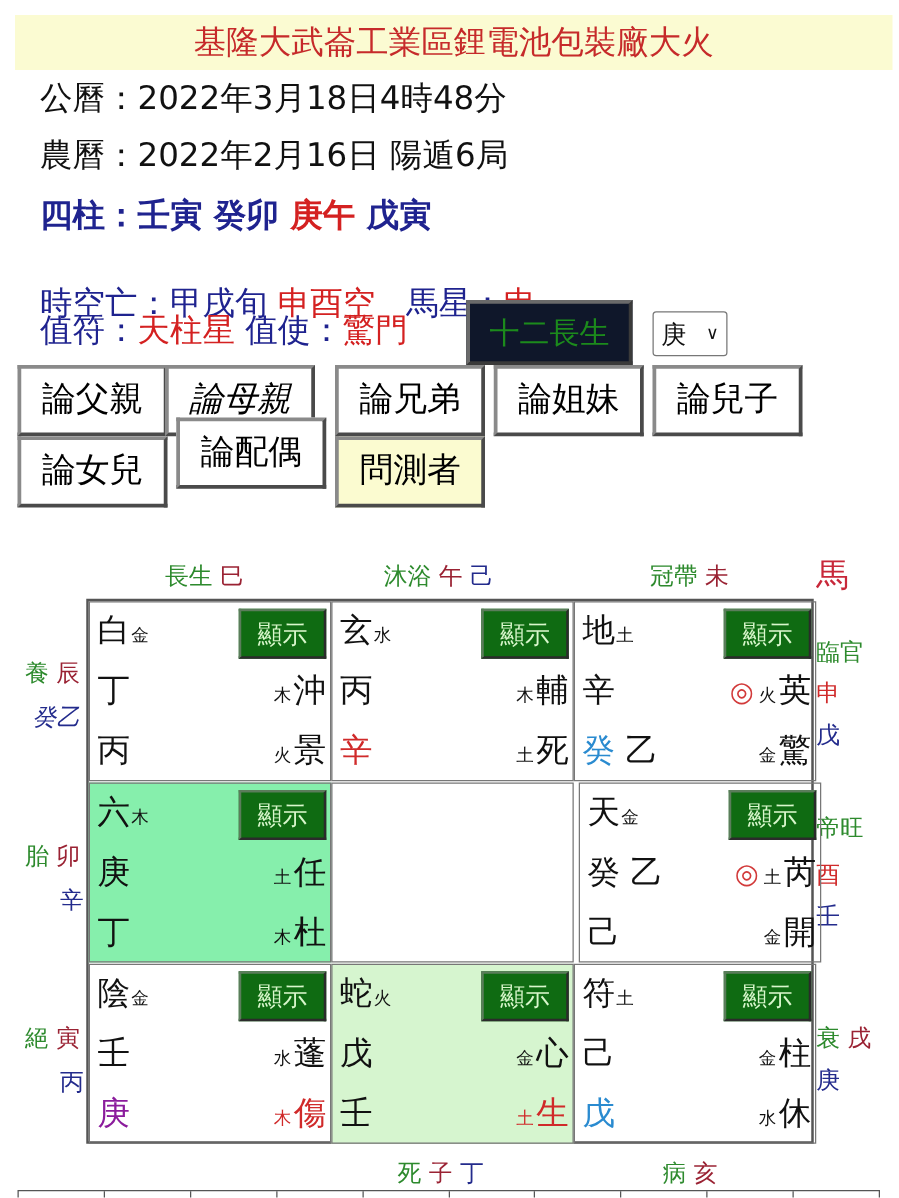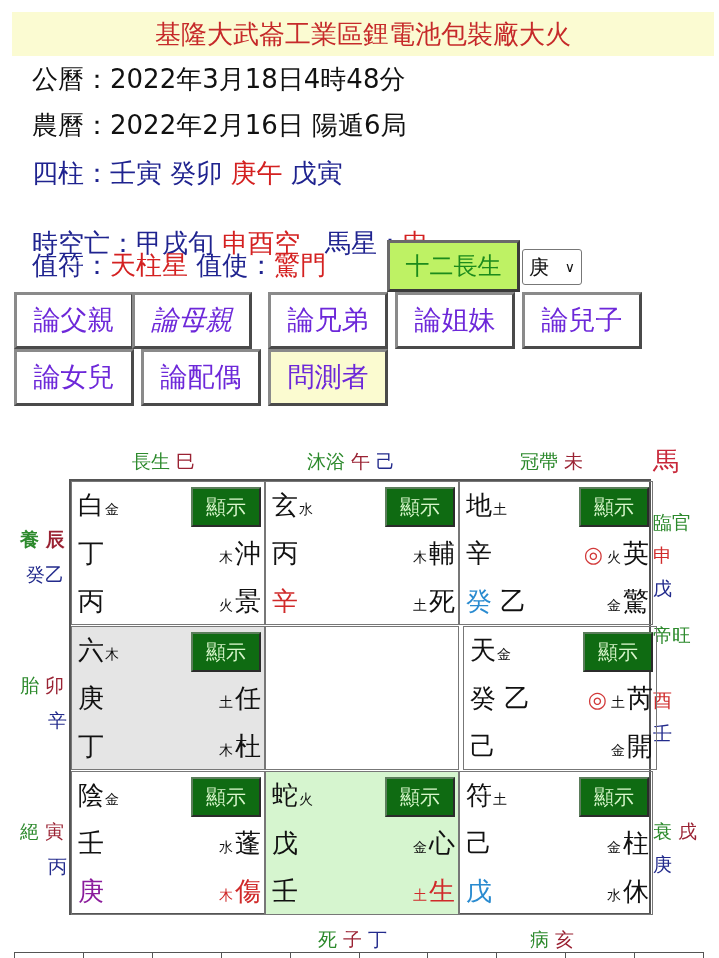--- a/index.html
+++ b/index.html
@@ -11,58 +11,58 @@
     background: #fbfbd2; text-align: center;
     color: #c62a2a; font-size: 26px; line-height: 44px; letter-spacing: 0px;
   }
   .info-line { position: absolute; left: 32px; font-size: 26px; line-height: 34px; white-space: nowrap; }
   .blue { color: #1f238f; }
   .red { color: #d42121; }
   .black { color: #111; }
 
   #line1 { top: 62px; }
   #line2 { top: 108px; }
-  #line3 { top: 156px; }
+  #line3 { top: 156px; font-weight: bold; }
   #line4 { top: 202px; margin-top: 24px; }
   #line5 { top: 248px; }
 
   .btn-12 {
-    position: absolute; left: 387px; top: 240px; width: 133px; height: 52px;
-    background: #bef264; border: 3px solid #3a3a3a; border-top-color: #6a6a6a; border-left-color: #6a6a6a;
+    position: absolute; left: 373px; top: 240px; width: 133px; height: 52px;
+    background: #0f172a; border: 3px solid #3a3a3a; border-top-color: #6a6a6a; border-left-color: #6a6a6a;
     color: #1c8b1c; font-size: 24px; line-height: 46px; text-align: center;
   }
   .select-box {
     position: absolute; left: 522px; top: 249px; width: 60px; height: 36px;
     border: 1px solid #777; border-radius: 3px; background: #fff;
     font-size: 20px; line-height: 34px; padding-left: 6px;
   }
   .select-box .chev { font-size: 14px; position: absolute; right: 6px; top: 0; }
 
   .rel-btn {
     position: absolute; width: 120px; height: 57px;
     background: #fff; border: 3px solid #4a4a4a; border-top-color: #8a8a8a; border-left-color: #8a8a8a;
-    font-size: 27px; line-height: 50px; text-align: center; color: #6d28d9;
+    font-size: 27px; line-height: 50px; text-align: center; color: #000000;
   }
   .rel-btn.active { background: #fbfbd0; }
 
   .side-label { position: absolute; font-size: 19px; line-height: 22px; white-space: nowrap; }
   .g { color: #2d8a2d; }
   .m { color: #9a2233; }
   .b { color: #232b8c; }
   .r { color: #d02a2a; }
 
   .grid {
     position: absolute; left: 69px; top: 479px; width: 582px; height: 436px;
     border: 2px solid #555; background: #fff;
   }
   .cell {
     position: absolute; width: 194px; height: 144px;
     border: 1px solid #777;
   }
-  .cell.yellow { background: #e5e5e5; }
+  .cell.yellow { background: #86efac; }
   .cell.green { background: #d6f5cf; }
   .cell .god { position: absolute; left: 6px; top: 8px; font-size: 26px; line-height: 30px; }
   .cell .god small { font-size: 14px; margin-left: 1px; }
   .cell .show-btn {
     position: absolute; right: 3px; top: 5px; width: 70px; height: 40px;
     background: #0f6b12; border: 2px solid #2b2b2b; border-top-color: #5b7d5b; border-left-color: #5b7d5b;
     color: #d9f7cc; font-size: 20px; line-height: 36px; text-align: center;
   }
   .cell .l2 { position: absolute; left: 6px; top: 56px; font-size: 26px; line-height: 30px; }
   .cell .l3 { position: absolute; left: 6px; top: 104px; font-size: 26px; line-height: 30px; }
@@ -111,61 +111,61 @@
   <span>庚</span>
   <span class="chev">∨</span>
 </div>
 
 <div class="rel-btn" style="left:14px; top:292px;">論父親</div>
 <div class="rel-btn" style="left:132px; top:292px;font-style:italic;">論母親</div>
 <div class="rel-btn" style="left:268px; top:292px;text-align:center;">論兄弟</div>
 <div class="rel-btn" style="left:395px; top:292px;">論姐妹</div>
 <div class="rel-btn" style="left:522px; top:292px;">論兒子</div>
 <div class="rel-btn" style="left:14px; top:349px;">論女兒</div>
-<div class="rel-btn" style="left:141px; top:349px;">論配偶</div>
+<div class="rel-btn" style="left:141px; top:334px;">論配偶</div>
 <div class="rel-btn active" style="left:268px; top:349px;">問測者</div>
 
 <div class="side-label" style="left:132px; top:450px;">
   <span class="g">長生</span>
   <span class="m">巳</span>
 </div>
 <div class="side-label" style="left:307px; top:450px;">
   <span class="g">沐浴</span>
   <span class="m">午</span>
   <span class="b">己</span>
 </div>
 <div class="side-label" style="left:520px; top:450px;">
   <span class="g">冠帶</span>
   <span class="m">未</span>
 </div>
 <div class="side-label r" style="left:653px; top:446px; font-size:26px; line-height:30px; color:#c8283a;">馬</div>
 
-<div class="side-label" style="left:20px; top:528px;font-weight:bold;">
+<div class="side-label" style="left:20px; top:528px;">
   <span class="g">養</span>
   <span class="m">辰</span>
 </div>
-<div class="side-label b" style="left:26px; top:563px;">癸乙</div>
+<div class="side-label b" style="left:26px; top:563px;font-style:italic;">癸乙</div>
 
 <div class="side-label" style="left:20px; top:674px;">
   <span class="g">胎</span>
   <span class="m">卯</span>
 </div>
 <div class="side-label b" style="left:48px; top:709px;">辛</div>
 
 <div class="side-label" style="left:20px; top:820px;">
   <span class="g">絕</span>
   <span class="m">寅</span>
 </div>
 <div class="side-label b" style="left:48px; top:855px;">丙</div>
 
 <div class="side-label g" style="left:653px; top:511px;">臨官</div>
 <div class="side-label r" style="left:653px; top:544px;">申</div>
 <div class="side-label b" style="left:653px; top:577px;">戊</div>
 
-<div class="side-label g" style="left:653px; top:624px;">帝旺</div>
+<div class="side-label g" style="left:653px; top:652px;">帝旺</div>
 <div class="side-label r" style="left:653px; top:689px;">酉</div>
 <div class="side-label b" style="left:653px; top:722px;">壬</div>
 
 <div class="side-label" style="left:653px; top:820px;">
   <span class="g">衰</span>
   <span class="m">戌</span>
 </div>
 <div class="side-label b" style="left:653px; top:853px;">庚</div>
 
 <div class="side-label" style="left:142px; top:928px;margin-top:44px;">

